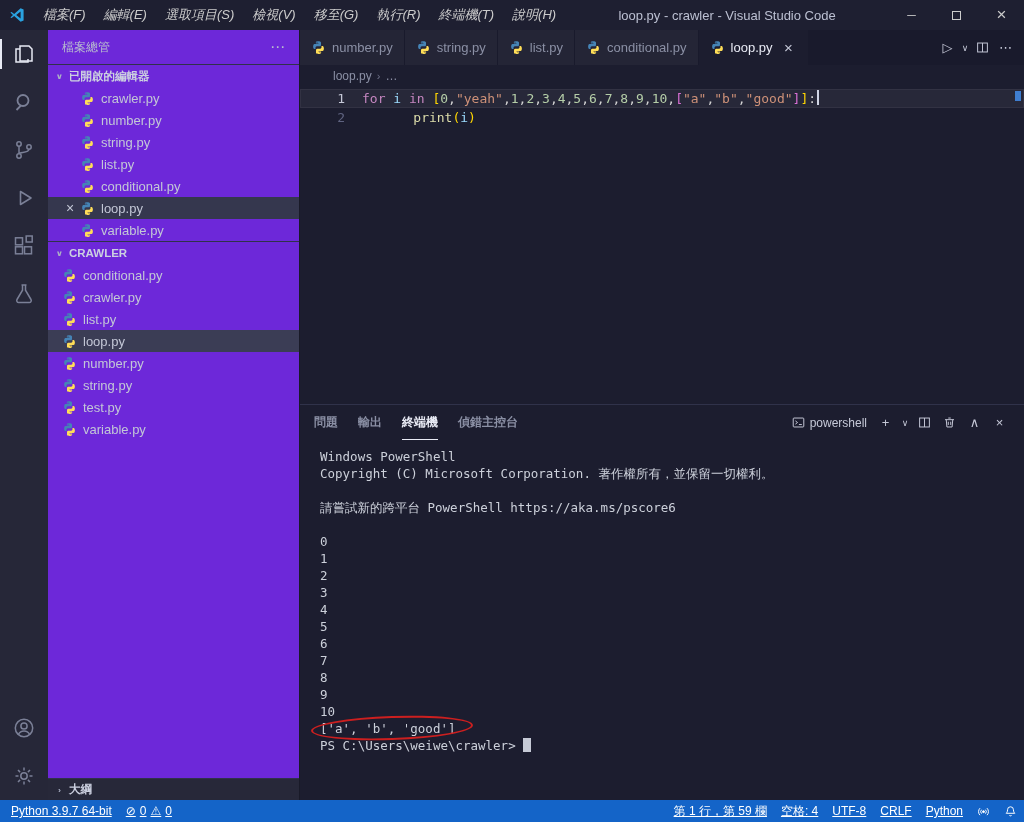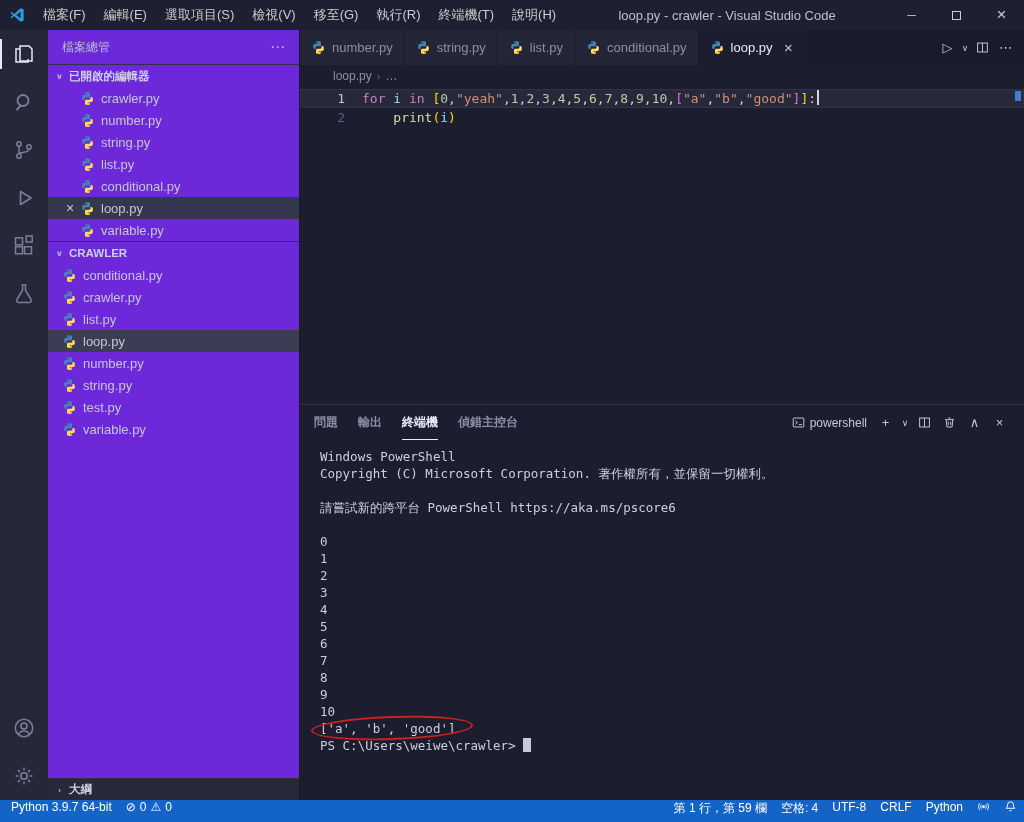--- a/index.html
+++ b/index.html
@@ -5,21 +5,21 @@
   *{margin:0;padding:0;box-sizing:border-box;}
   html,body{width:1024px;height:822px;overflow:hidden;background:#10101c;}
   body{font-family:"Liberation Sans","DejaVu Sans",sans-serif;font-size:13px;color:#cccccc;}
   #app{width:1024px;height:822px;display:flex;flex-direction:column;background:#1c1d2f;}
 
   
   .titlebar{flex:0 0 30px;background:#1e1f31;display:flex;align-items:center;}
   .logo{width:34px;display:flex;justify-content:center;align-items:center;}
   .logo svg{width:16px;height:16px;}
   .menubar{display:flex;height:100%;}
-  .menu-item{padding:0 9px;display:flex;align-items:center;font-size:13px;color:#cccccc;cursor:default;white-space:nowrap;}
+  .menu-item{padding:0 9px;display:flex;align-items:center;font-size:13px;color:#cccccc;cursor:default;white-space:nowrap;font-style:italic;}
   .window-title{flex:1;text-align:center;font-size:13px;color:#bcc0d2;white-space:nowrap;overflow:hidden;}
   .window-controls{display:flex;height:100%;}
   .wc{width:45px;height:100%;display:flex;align-items:center;justify-content:center;color:#cccccc;font-size:12px;cursor:pointer;}
   .wc.close{font-size:17px;}
   .maxbox{width:9px;height:9px;border:1px solid #cccccc;display:inline-block;}
 
   
   .main{flex:1;display:flex;min-height:0;}
 
   .activitybar{width:48px;background:#262738;display:flex;flex-direction:column;}
@@ -64,21 +64,21 @@
   .code-wrap{flex:1;position:relative;font-family:"DejaVu Sans Mono","Liberation Mono",monospace;font-size:13px;overflow:hidden;padding-top:2px;}
   .code-row{display:flex;height:19px;line-height:19px;}
   .code-row.active{background:rgba(255,255,255,0.05);box-shadow:inset 0 0 0 1px rgba(255,255,255,0.05);}
   .gutter{flex:0 0 62px;padding-right:17px;text-align:right;color:#5f6380;}
   .code-row.active .gutter{color:#c6c9d8;}
   .code-text{white-space:pre;}
   .tok-kw{color:#c586c0;}
   .tok-var{color:#9cdcfe;}
   .tok-num{color:#b5cea8;}
   .tok-str{color:#ce9178;}
-  .tok-fn{color:#dcdcaa;}
+  .tok-fn{color:#dcdcaa;margin-left:20px;}
   .tok-b1{color:#ffd602;}
   .tok-b2{color:#da70d6;}
   .tok-pl{color:#d4d4d4;}
   .caret{display:inline-block;width:2px;height:15px;background:#d0d4e4;vertical-align:-2px;margin-left:1px;}
   .overview-marker{position:absolute;top:4px;right:3px;width:6px;height:10px;background:#3f7ed0;}
 
   
   .panel{flex:0 0 396px;display:flex;flex-direction:column;border-top:1px solid #30324a;background:#1c1d2f;}
   .panel-header{flex:0 0 35px;display:flex;align-items:center;padding:0 14px;}
   #panel-tabs{display:flex;gap:20px;height:100%;}
@@ -92,21 +92,21 @@
   .seg-pl{color:#ccd0da;}
   .seg-cmd{color:#dddd7a;}
   .term-wrap{position:relative;display:inline-block;}
   .red-ellipse{position:absolute;left:-9px;right:-18px;top:-4px;bottom:-3px;border:2px solid #cc1f1f;border-radius:50%;transform:rotate(-2deg);pointer-events:none;}
   .term-cursor{display:inline-block;width:8px;height:14px;background:#c6cad6;vertical-align:-2px;}
 
   
   .statusbar{flex:0 0 22px;background:#1464c8;display:flex;align-items:center;color:#ffffff;font-size:12px;}
   .sb-left{display:flex;height:100%;align-items:center;padding-left:4px;}
   .sb-right{margin-left:auto;display:flex;height:100%;align-items:center;}
-  .sb-item{padding:0 7px;height:100%;display:flex;gap:4px;cursor:pointer;white-space:nowrap;}
+  .sb-item{padding:0 7px;height:100%;display:flex;align-items:center;gap:4px;cursor:pointer;white-space:nowrap;text-decoration:underline;}
   .sb-glyph{font-size:12px;}
   .sb-icon{display:flex;}
   .sb-icon svg{width:13px;height:13px;}
 </style>
 </head>
 <body>
 
 <div id="app">
 
   <div class="titlebar">

